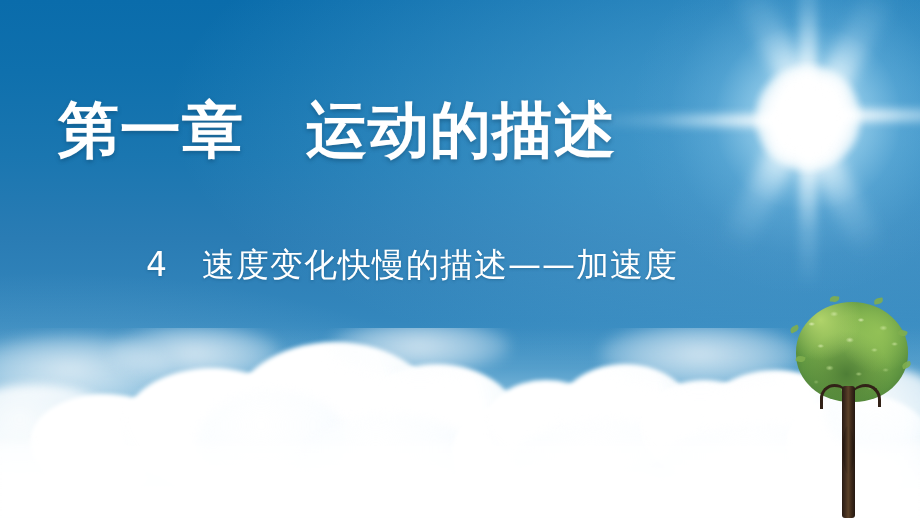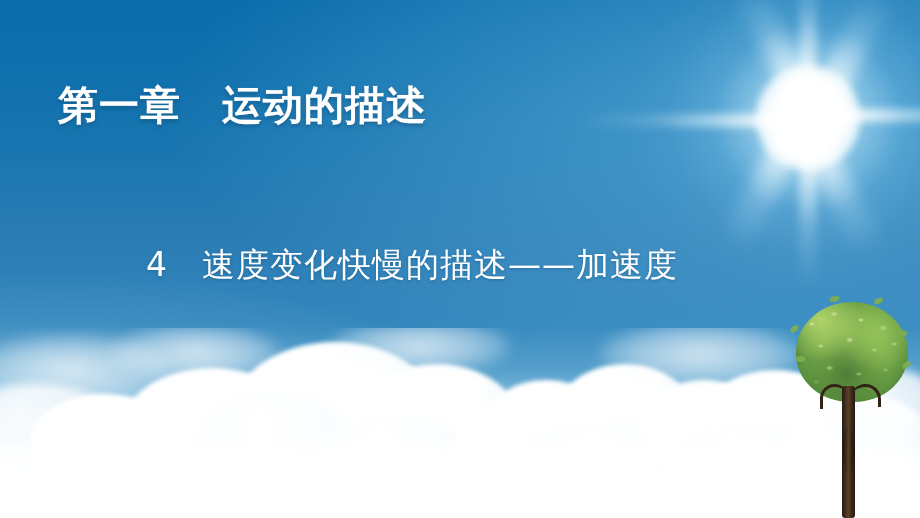--- a/index.html
+++ b/index.html
@@ -216,22 +216,22 @@
     border-bottom: none;
     border-radius: 24px 24px 0 0;
   }
   .limb.l { left: 30px; top: 84px; width: 26px; height: 22px; border-right: none; }
   .limb.r { left: 60px; top: 84px; width: 28px; height: 20px; border-left: none; }
 
   
   .chapter-title {
     position: absolute;
     left: 58px;
-    top: 78px;
-    font-size: 40px;
+    top: 90px;
+    font-size: 61px;
     font-weight: bold;
     color: #ffffff;
     letter-spacing: 1px;
     white-space: pre;
     text-shadow: 0 2px 4px rgba(6,58,94,.45), 0 0 1px rgba(255,255,255,.5);
   }
   .lesson-title {
     position: absolute;
     left: 146px;
     top: 243px;

